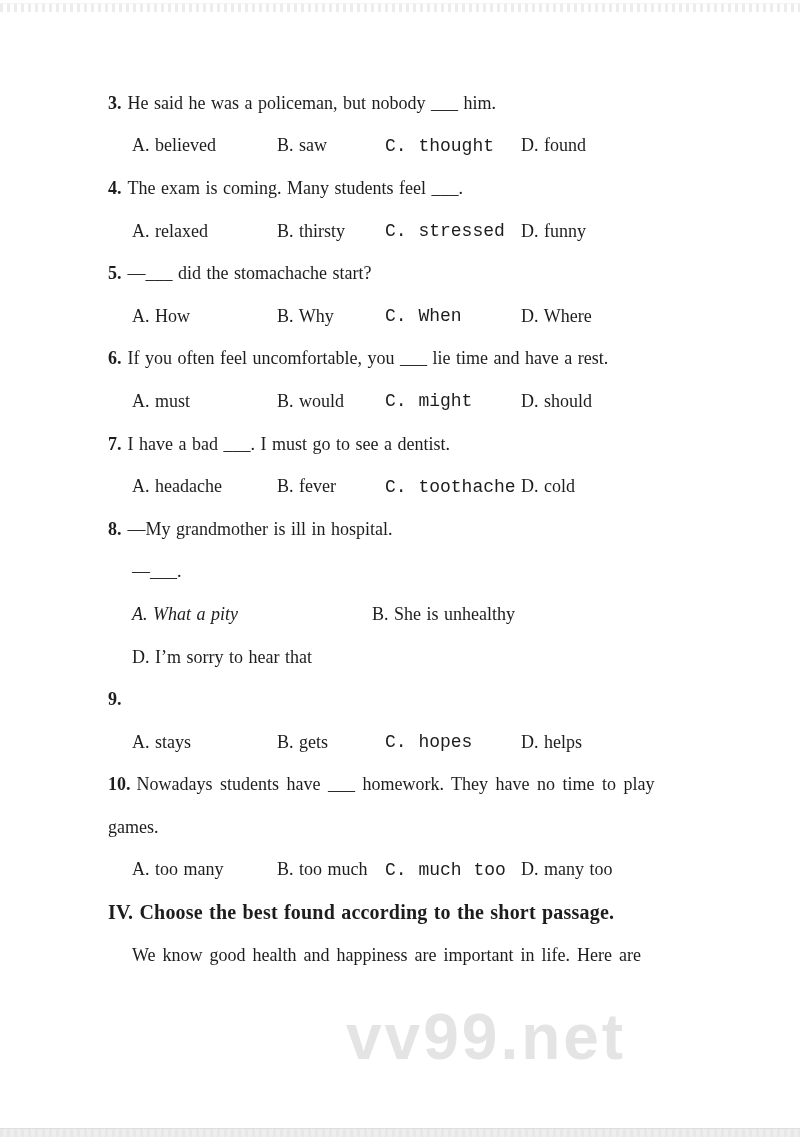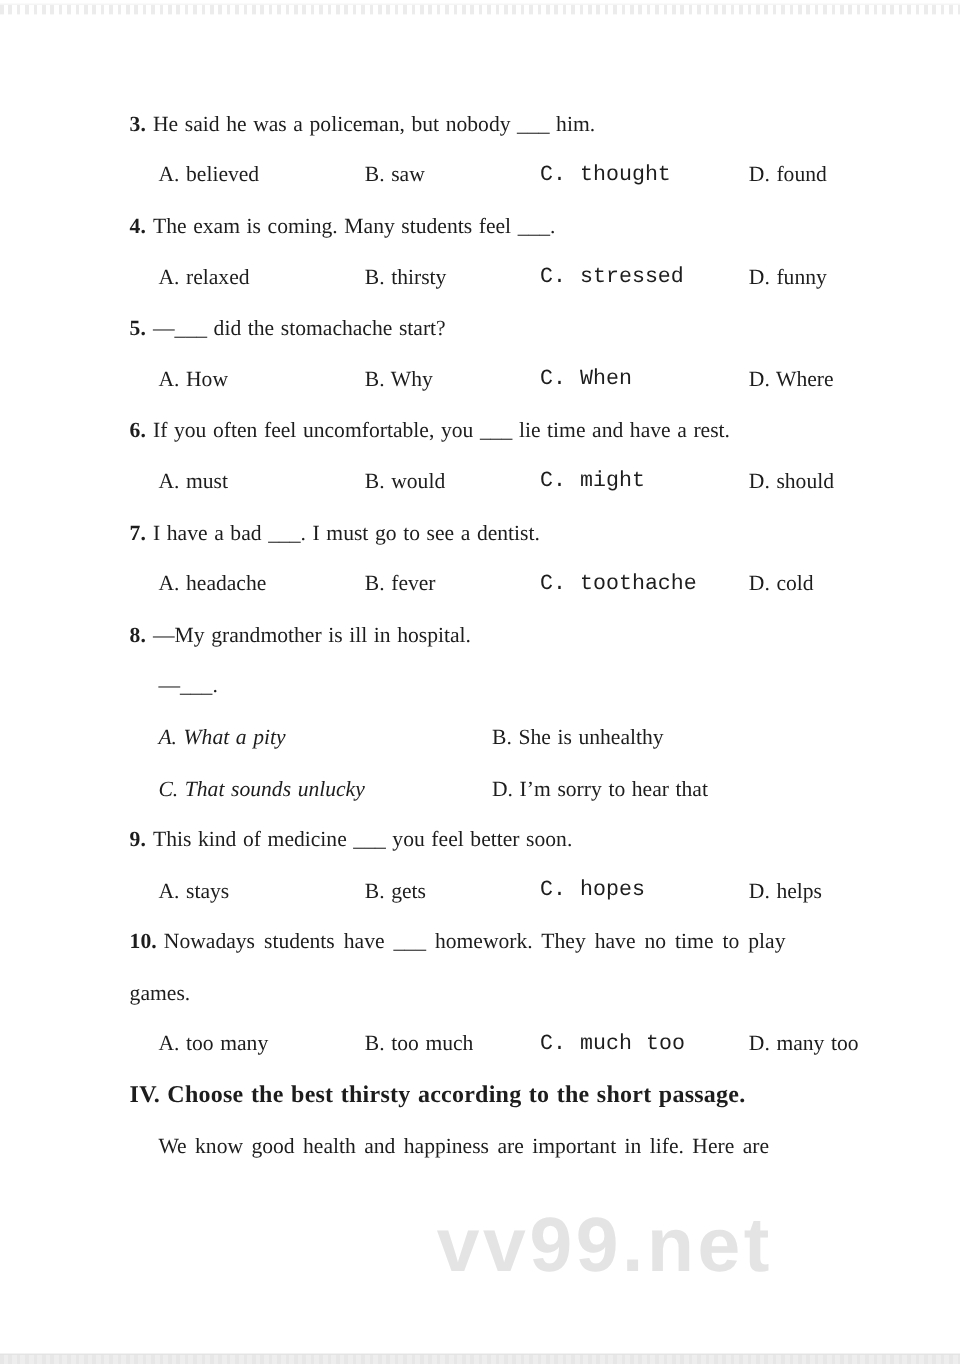--- a/index.html
+++ b/index.html
@@ -36,35 +36,35 @@
   .line {
     height: 42.6px;
     display: flex;
     align-items: center;
     font-size: 18px;
     white-space: nowrap;
     word-spacing: 1px;
   }
   .qnum { font-weight: bold; margin-right: 6px; }
   .indent { padding-left: 24px; }
-  .opts { padding-left: 24px; gap: 38px; }
+  .opts { padding-left: 24px; }
   .opt-c1 { display: inline-block; min-width: 134px; }
-  .opt-c2 { display: inline-block; min-width: 108px; }
+  .opt-c2 { display: inline-block; min-width: 108px; margin-left: 11px; }
   .opt-c3 { display: inline-block; min-width: 136px; font-family: Liberation Mono, monospace; }
   .opt-wide { display: inline-block; min-width: 240px; font-style: italic; }
   .section-heading {
     font-weight: bold;
     font-size: 20px;
     letter-spacing: 0.2px;
   }
   .wide { word-spacing: 3px; align-items: center; }
   .justified { word-spacing: 2.5px; }
   .watermark {
     position: absolute;
-    left: 364px;
+    left: 346px;
     top: 1005px;
     line-height: 1;
     font-family: "Liberation Sans", "DejaVu Sans", sans-serif;
     font-weight: bold;
     font-size: 64px;
     letter-spacing: 3px;
     color: #e4e4e4;
     user-select: none;
   }
 </style>
@@ -137,27 +137,25 @@
       <span>—My grandmother is ill in hospital.</span>
     </div>
     <div class="line indent">
       <span>—___.</span>
     </div>
     <div class="line opts">
       <span class="opt-wide">A. What a pity</span>
       <span>B. She is unhealthy</span>
     </div>
     <div class="line opts">
-      <span class="opt-wide">C. That sounds unlucky</span>
       <span>D. I’m sorry to hear that</span>
     </div>
 
     <div class="line">
       <span class="qnum">9.</span>
-      <span>This kind of medicine ___ you feel better soon.</span>
     </div>
     <div class="line opts">
       <span class="opt-c1">A. stays</span>
       <span class="opt-c2">B. gets</span>
       <span class="opt-c3">C. hopes</span>
       <span>D. helps</span>
     </div>
 
     <div class="line wide">
       <span class="qnum">10.</span>
@@ -167,21 +165,21 @@
       <span>games.</span>
     </div>
     <div class="line opts">
       <span class="opt-c1">A. too many</span>
       <span class="opt-c2">B. too much</span>
       <span class="opt-c3">C. much too</span>
       <span>D. many too</span>
     </div>
 
     <div class="line section-heading">
-      <span>IV. Choose the best thirsty according to the short passage.</span>
+      <span>IV. Choose the best found according to the short passage.</span>
     </div>
 
     <div class="line indent justified">
       <span>We know good health and happiness are important in life. Here are</span>
     </div>
 
   </div>
 
   <div class="watermark">vv99.net</div>
 

